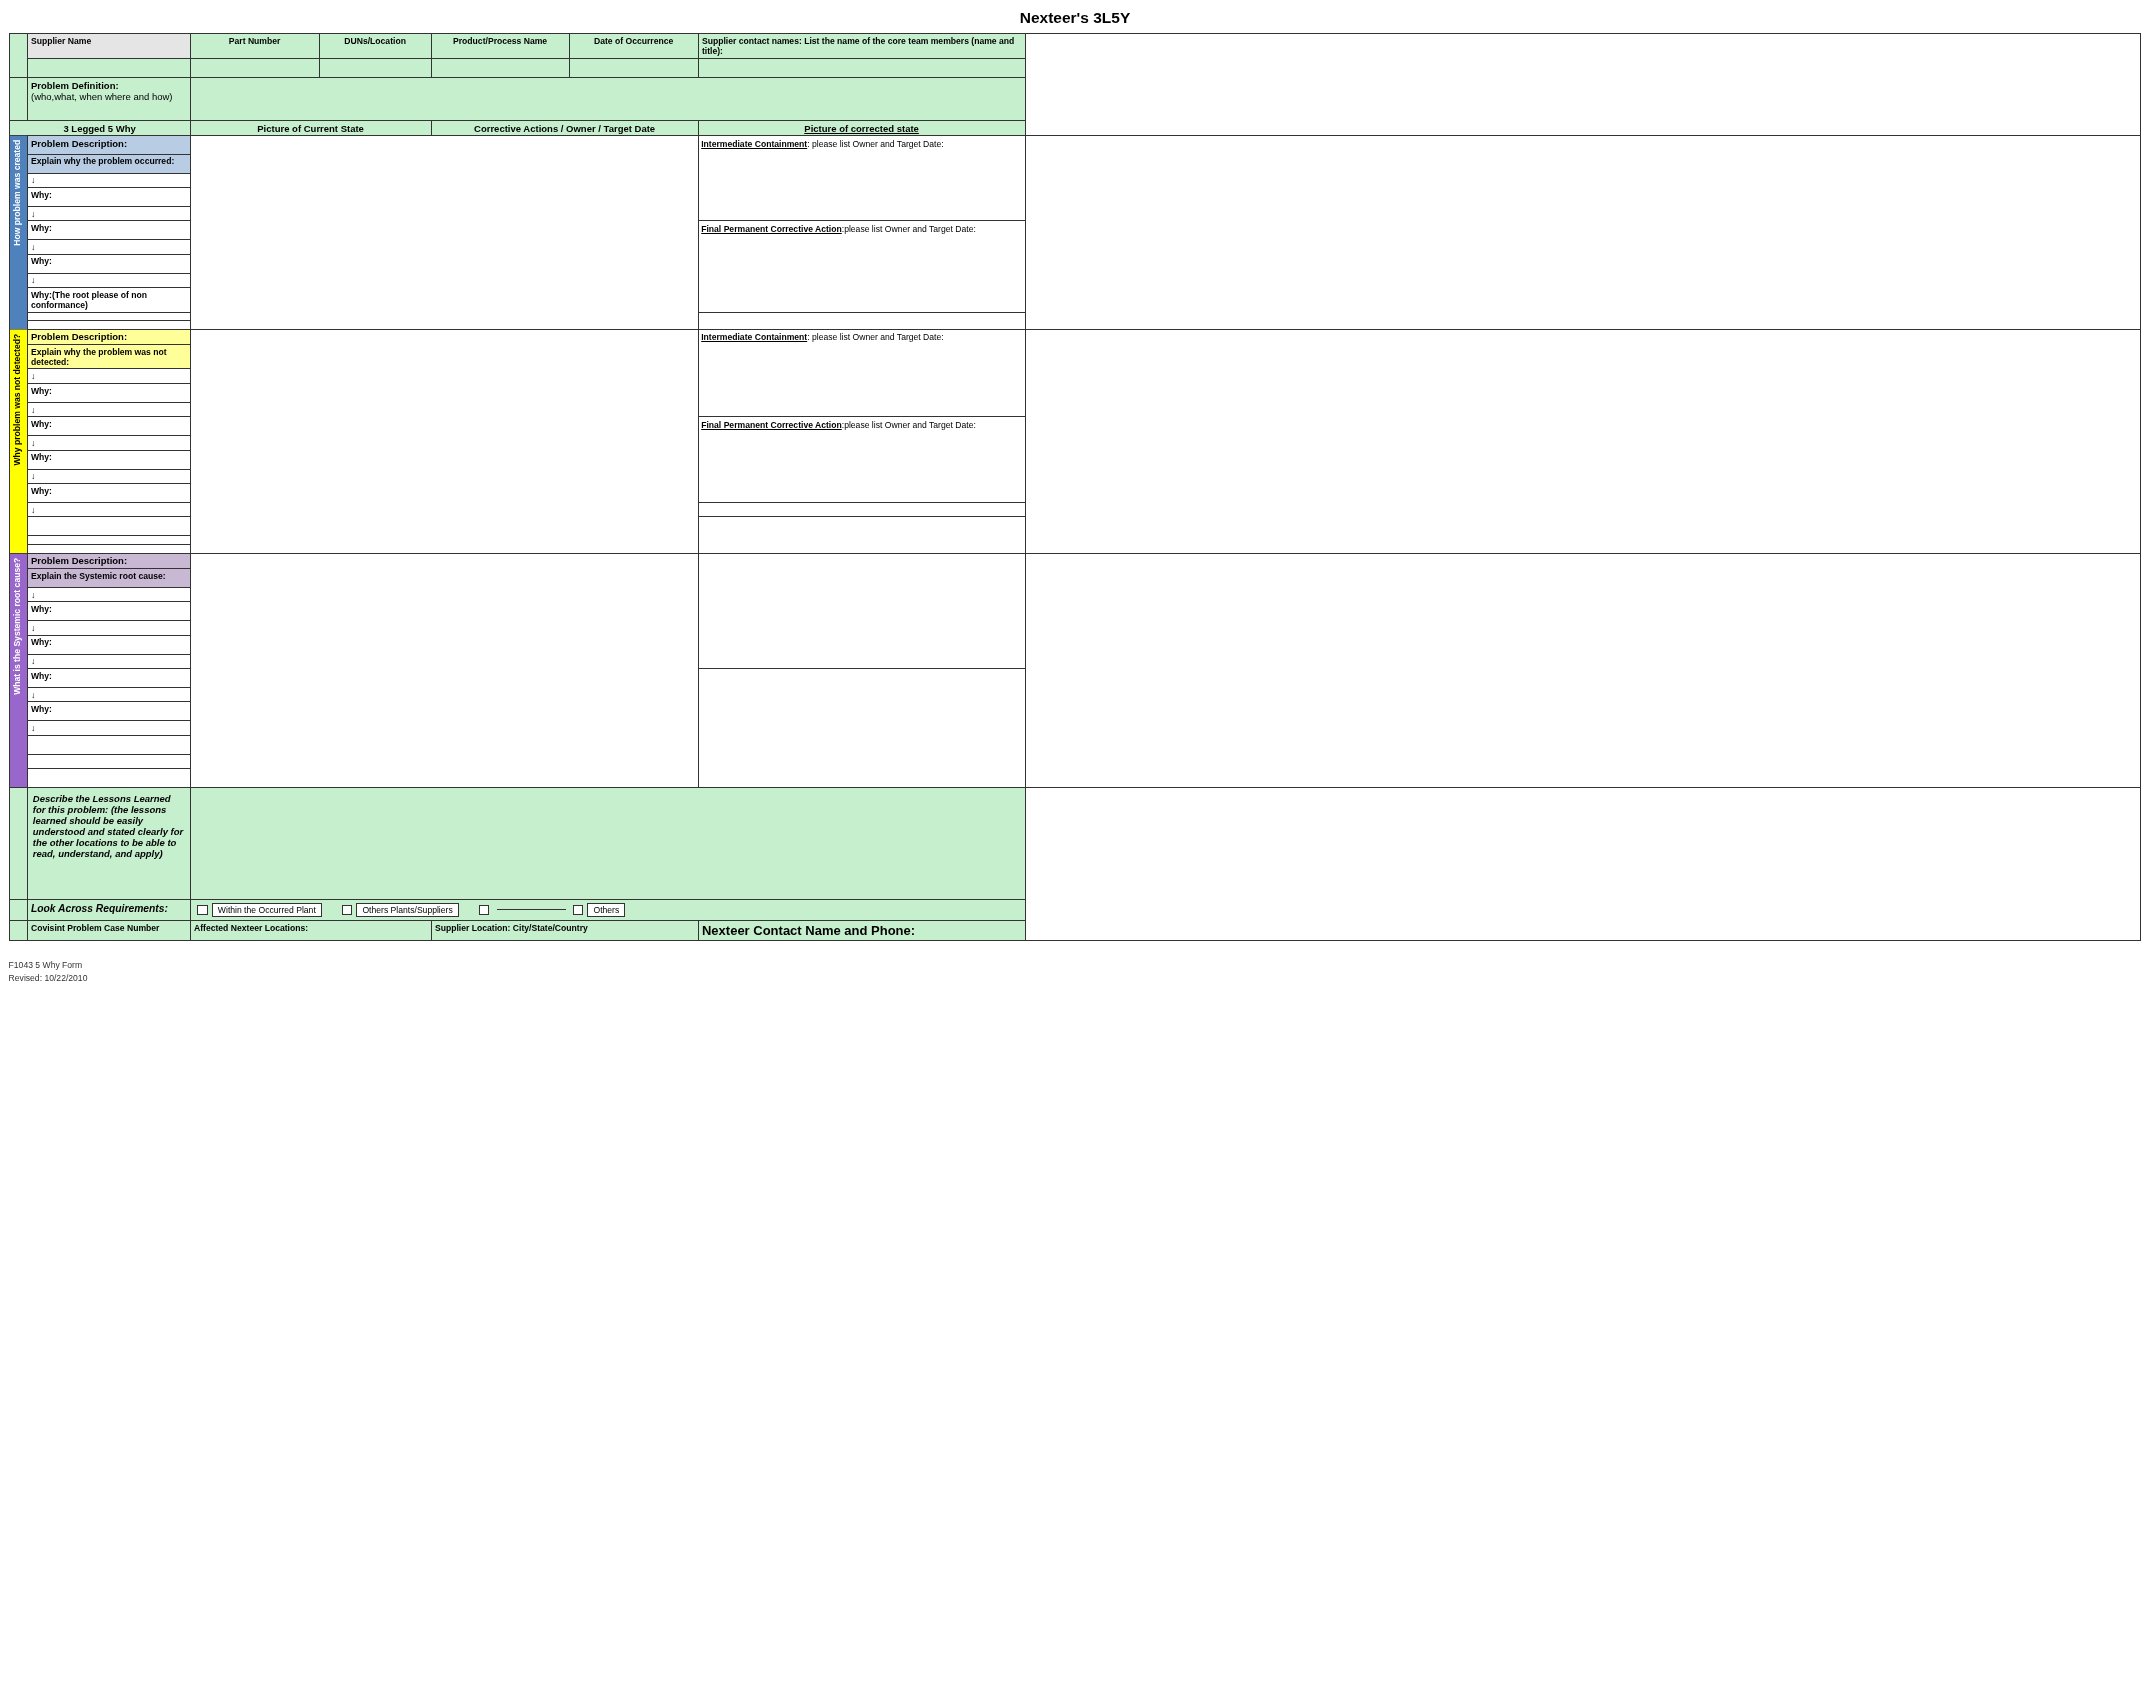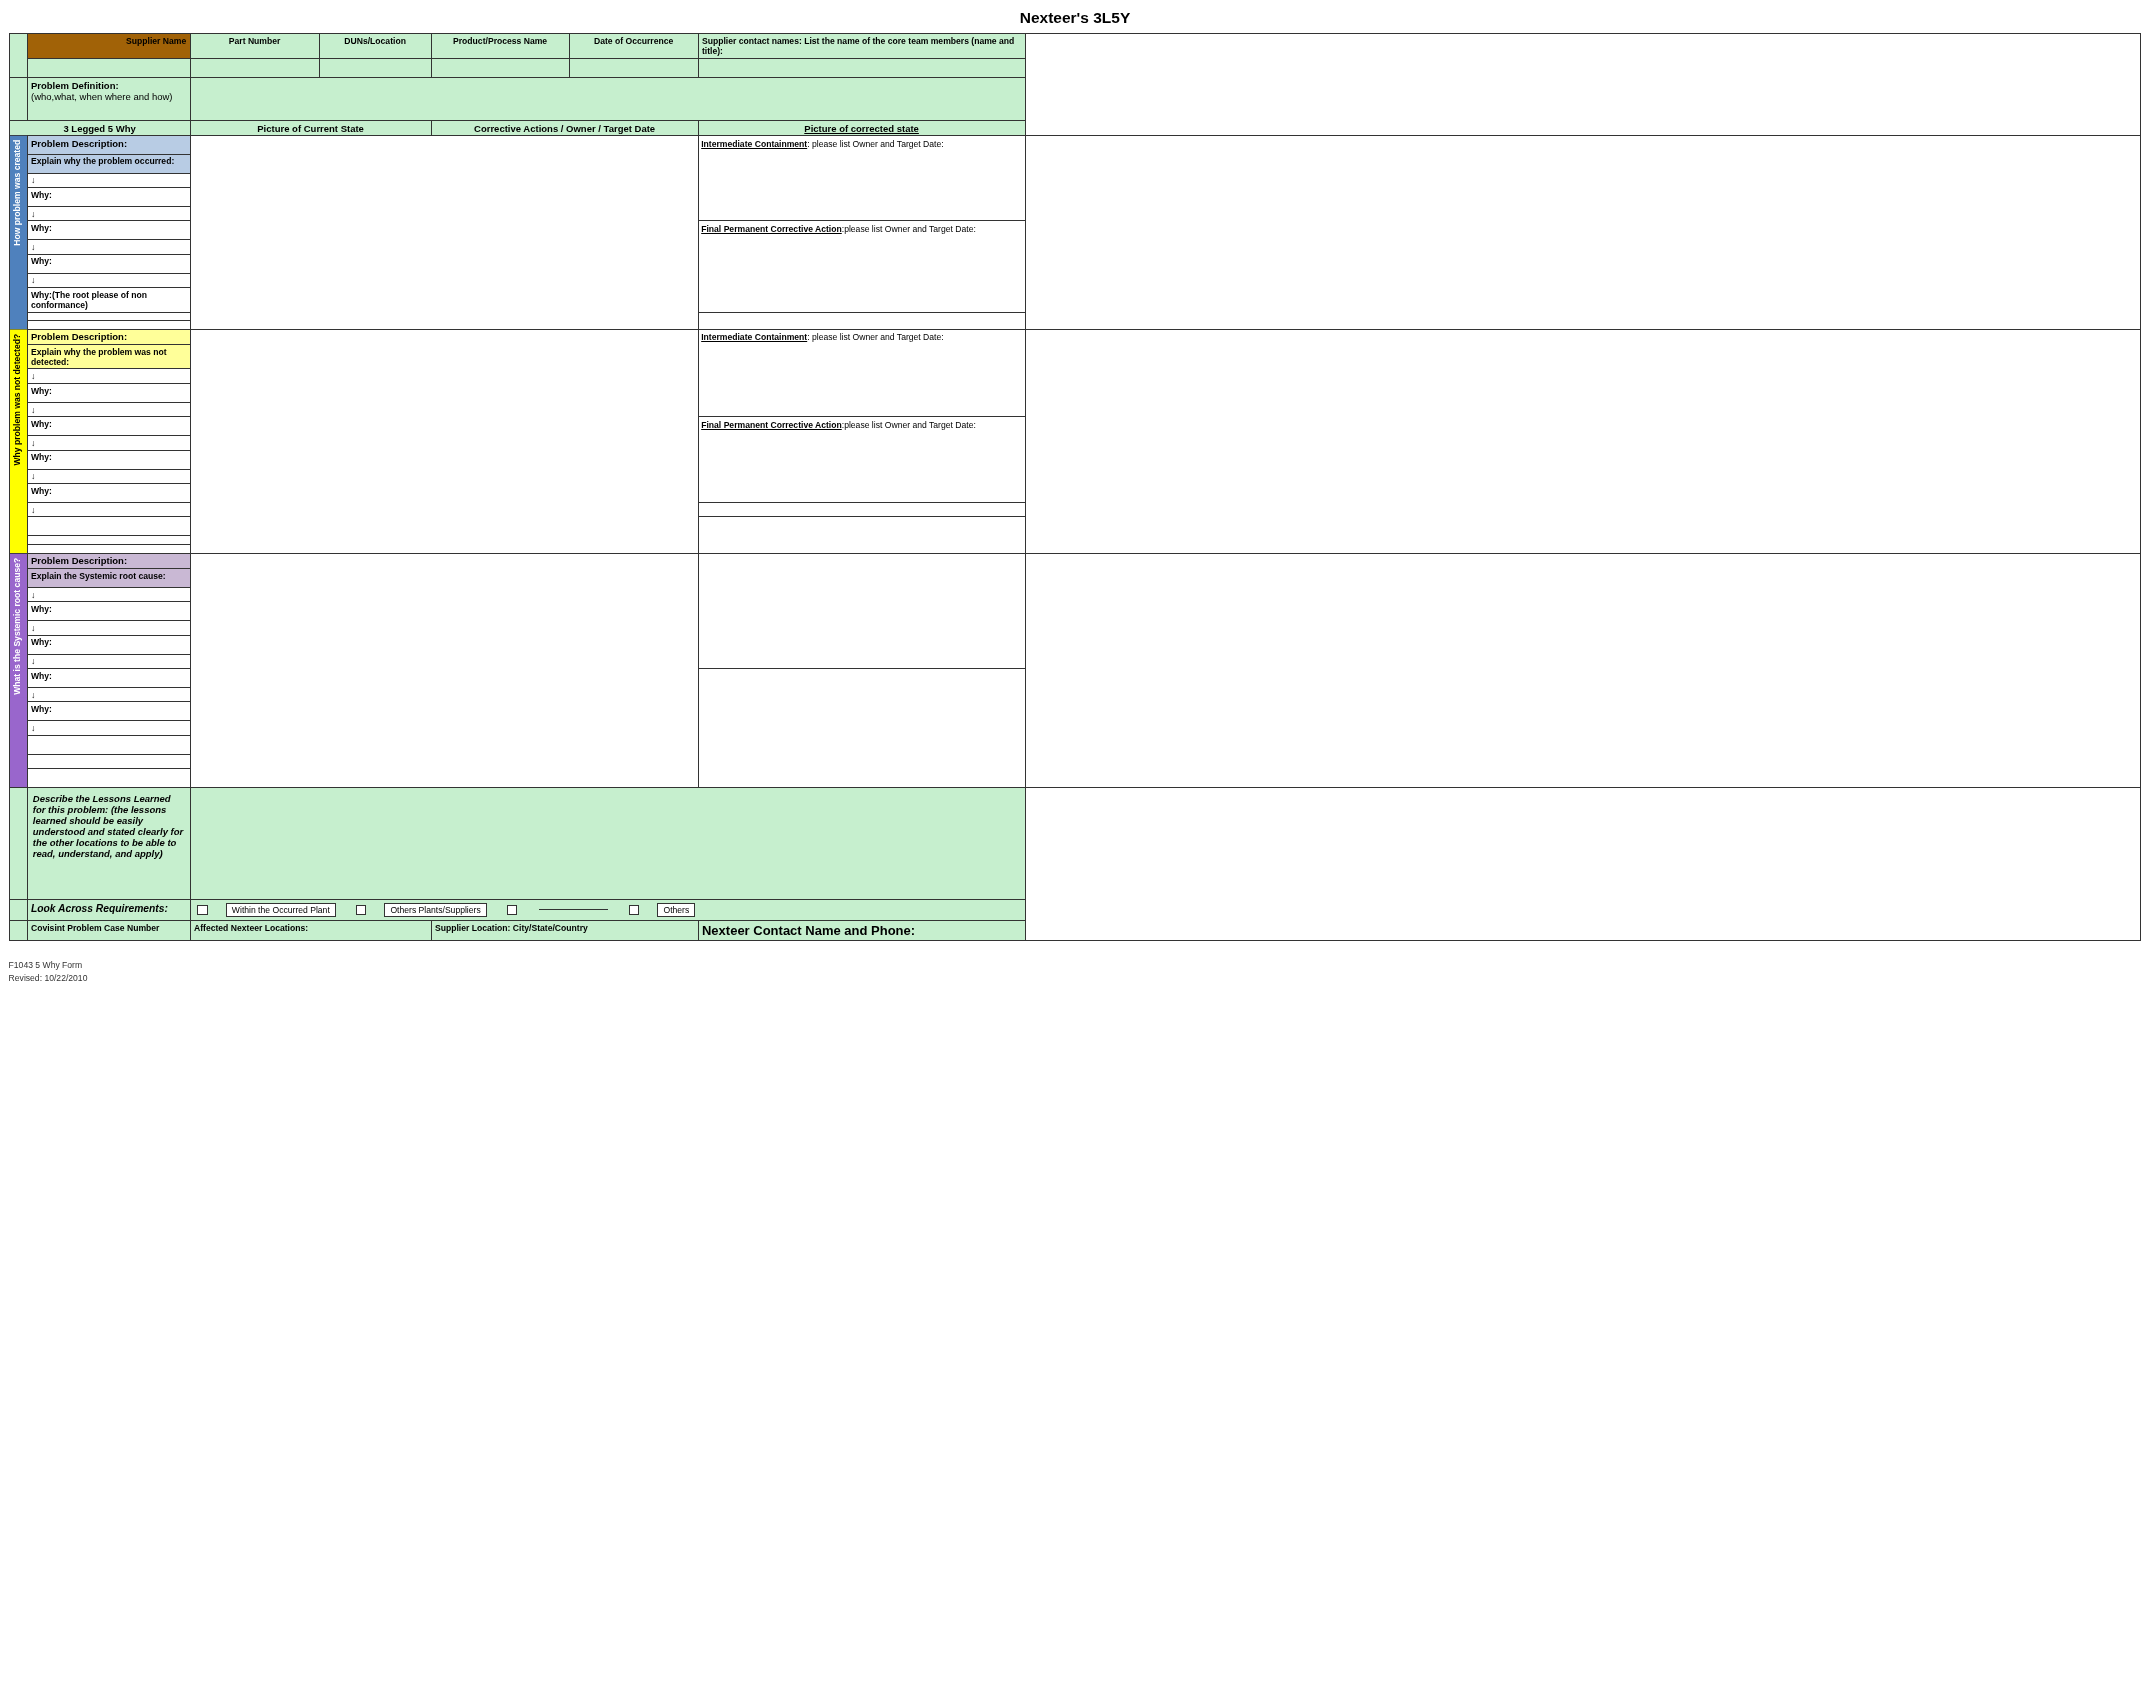--- a/index.html
+++ b/index.html
@@ -17,21 +17,21 @@
       font-weight: bold; 
       font-size: 8.6px;
       width: 17px;
       padding: 3.4px 1.7px;
     }
     
     .blue-rotated { background: #4f81bd; color: #fff; }
     .yellow-rotated { background: #ffff00; color: #000; }
     .purple-rotated { background: #9966cc; color: #fff; }
     .lessons-italic { font-style: italic; font-weight: bold; font-size: 9.5px; }
-    .checkbox-item { display: inline-flex; align-items: center; gap: 18px; margin: 0 3.4px; }
+    .checkbox-item { display: inline-flex; align-items: center; gap: 4px; margin: 0 3.4px; }
     .checkbox-box { width: 10.3px; height: 10.3px; border: 0.9px solid #333; display: inline-block; background: #fff; }
     .bordered-label { border: 0.9px solid #333; padding: 0.9px 5.2px; background: #fff; display: inline-block; font-size: 8.6px; }
     .form-number { font-size: 8.6px; margin-top: 3.4px; color: #333; }
 
     .no-border-input {
       border: none;
       width: 100%;
       background: transparent;
       outline: none;
       font-size: 8.6px;
@@ -50,21 +50,21 @@
     <col style="width:129px">
     <col style="width:112px">
     <col style="width:138px">
     <col style="width:129px">
     <col style="width:327px">
   </colgroup>
   <tbody>
 
     <tr>
       <td rowspan="2" style="background:#c6efce; border:0.9px solid #333;"></td>
-      <td style="background:#a16207; font-weight:bold; text-align:right; font-size:8.6px; border:0.9px solid #333;">Supplier Name</td>
+      <td style="background:#e5e5e5; font-weight:bold; text-align:left; font-size:8.6px; border:0.9px solid #333;">Supplier Name</td>
       <td style="background:#c6efce; font-weight:bold; text-align:center; font-size:8.6px; border:0.9px solid #333;">Part Number</td>
       <td style="background:#c6efce; font-weight:bold; text-align:center; font-size:8.6px; border:0.9px solid #333;">DUNs/Location</td>
       <td style="background:#c6efce; font-weight:bold; text-align:center; font-size:8.6px; border:0.9px solid #333;">Product/Process Name</td>
       <td style="background:#c6efce; font-weight:bold; text-align:center; font-size:8.6px; border:0.9px solid #333;">Date of Occurrence</td>
       <td style="background:#c6efce; font-size:8.6px; font-weight:bold; border:0.9px solid #333;">Supplier contact names: List the name of the core team members (name and title):</td>
     </tr>
 
     <tr>
       <td style="background:#c6efce; height:19px; border:0.9px solid #333;"><input class="no-border-input" style=""></td>
       <td style="background:#c6efce; border:0.9px solid #333;"><input class="no-border-input" style=""></td>

